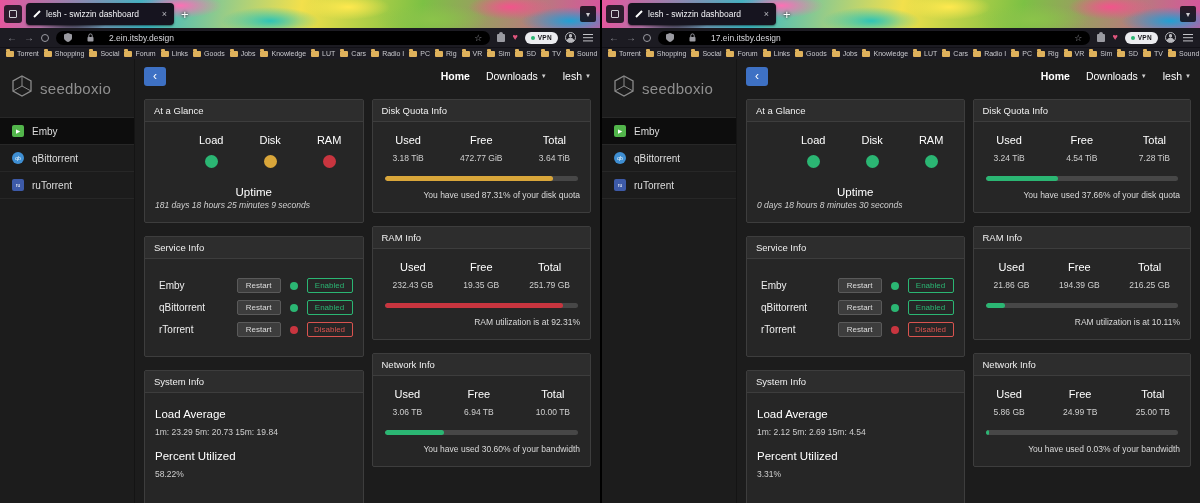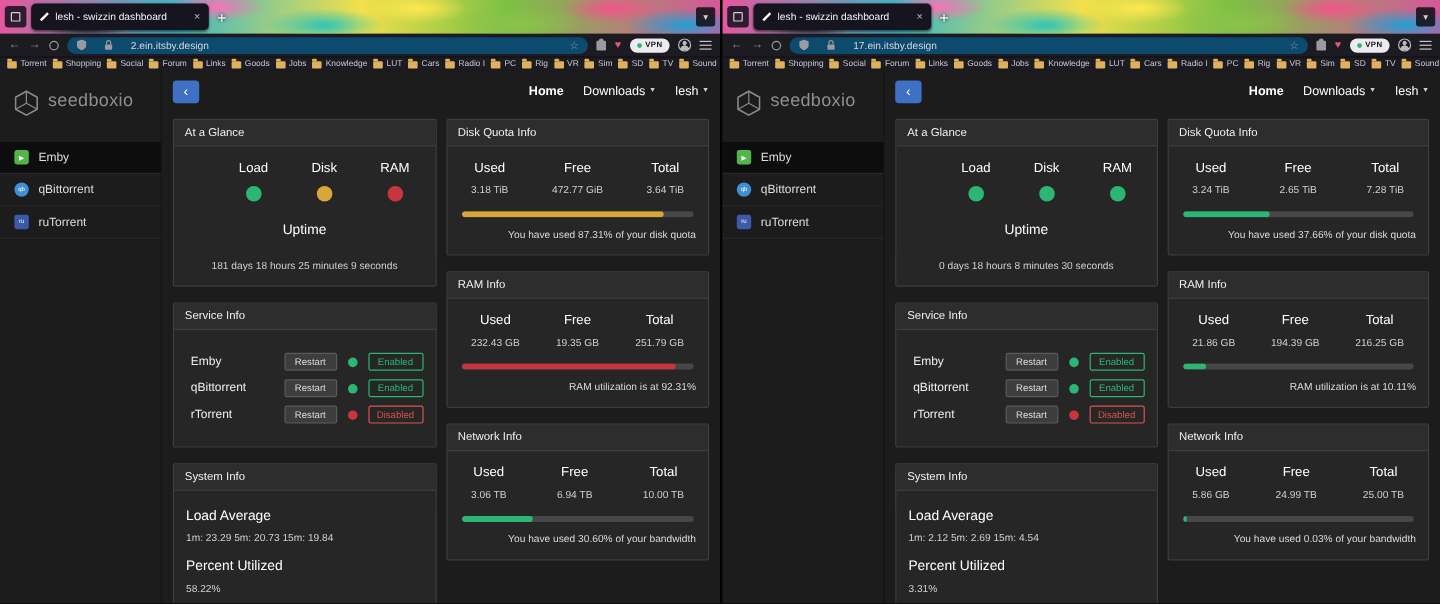--- a/index.html
+++ b/index.html
@@ -25,21 +25,21 @@
   .ffview span { width:8px; height:8px; border:1px solid #cfcfd4; border-radius:1px; }
   .tab { height:22px; width:148px; background:#16141f; border-radius:4px; display:flex; align-items:center; gap:5px; padding:0 7px; box-shadow:0 1px 2px rgba(0,0,0,.5); }
   .tab-title { font-size:8.5px; color:#f3f3f6; white-space:nowrap; overflow:hidden; flex:1; }
   .tab-close { font-size:9px; color:#b9b9bf; line-height:1; }
   .newtab { color:#fff; font-size:13px; text-shadow:0 0 3px #000; padding:0 3px; }
   .alltabs { margin-left:auto; width:16px; height:16px; border-radius:2px; background:rgba(14,13,20,.85); color:#cfcfd4; font-size:8px; display:flex; align-items:center; justify-content:center; }
 
   .toolbar { height:19px; background:#1c1b22; display:flex; align-items:center; padding:0 7px; gap:7px; }
   .ticon { color:#8f8f96; font-size:10px; line-height:1; }
   .refresh { width:8px; height:8px; border:1.2px solid #9a9aa1; border-radius:50%; }
-  .urlbar { flex:1; height:14px; background:#0c4a6e; border-radius:7px; display:flex; align-items:center; padding:0 8px; gap:15px; min-width:0; }
+  .urlbar { flex:1; height:14px; background:#000000; border-radius:7px; display:flex; align-items:center; padding:0 8px; gap:15px; min-width:0; }
   .url-text { font-size:8.5px; color:#d7d7dc; flex:1; white-space:nowrap; overflow:hidden; }
   .star { color:#9a9aa1; font-size:9px; }
   .puzzle { width:8px; height:8px; background:#9a9aa1; border-radius:1px; position:relative; }
   .puzzle::before { content:""; position:absolute; top:-2px; left:2px; width:4px; height:4px; border-radius:50%; background:#9a9aa1; }
   .heart { color:#e0557e; font-size:9px; line-height:1; }
   .vpn-pill { height:12px; border-radius:7px; background:#ececf0; display:flex; align-items:center; gap:3px; padding:0 6px; }
   .vpn-dot { width:4px; height:4px; border-radius:50%; background:#2bb673; }
   .vpn-label { font-size:6.5px; font-weight:bold; color:#15141a; letter-spacing:.3px; }
   .avatar { width:11px; height:11px; border-radius:50%; border:1px solid #b9b9be;
     background: radial-gradient(circle at 50% 32%, #b9b9be 1.5px, transparent 2px),
@@ -48,21 +48,21 @@
 
   .bookmarksbar { height:12px; background:#1c1b22; border-top:1px solid #121117; display:flex; align-items:center; padding:0 6px; gap:5px; overflow:hidden; }
   .bm { display:flex; align-items:center; gap:3px; white-space:nowrap; }
   .folder { width:8px; height:6px; background:#deb15c; border-radius:1px; position:relative; flex:0 0 auto; }
   .folder::before { content:""; position:absolute; top:-2px; left:0; width:4px; height:2px; background:#deb15c; border-radius:1px 1px 0 0; }
   .bm-label { font-size:7px; color:#c9c9ce; }
 
   
   .page { flex:1; display:flex; background:#1c1c1c; overflow:hidden; }
   .sidebar { width:135px; flex:0 0 auto; border-right:1px solid #141414; }
-  .brand { display:flex; align-items:flex-start; gap:8px; padding:16px 12px 20px; }
+  .brand { display:flex; align-items:flex-end; gap:8px; padding:16px 12px 20px; }
   .brand-name { font-size:15px; color:#8f8f8f; letter-spacing:.3px; }
   .side-item { display:flex; align-items:center; gap:8px; padding:7px 12px; color:#dddddd; font-size:10px; border-top:1px solid #272727; }
   .side-item:last-child { border-bottom:1px solid #272727; }
   .side-item[data-active="true"] { background:#0d0d0d; }
   .app-icon { width:12px; height:12px; border-radius:2px; display:flex; align-items:center; justify-content:center; font-size:5px; color:#fff; flex:0 0 auto; }
   .icon-emby { background:#52b54b; font-size:5.5px; }
   .icon-qbit { background:#3f8fd3; border-radius:50%; }
   .icon-rut  { background:#3d5aa8; }
 
   .main { flex:1; padding:6px 9px 10px; min-width:0; }
@@ -81,21 +81,21 @@
 
   .metrics { display:flex; justify-content:space-between; padding:0 8px; }
   .metric { display:flex; flex-direction:column; align-items:center; gap:9px;margin-left:36px; }
   .metric-label { font-size:11px; color:#fff; font-weight:500; }
   .dot { width:13px; height:13px; border-radius:50%; }
   .dot[data-color="green"], .svc-dot[data-color="green"], .fill[data-color="green"] { background:#2bb673; }
   .dot[data-color="orange"], .fill[data-color="orange"] { background:#d9a63a; }
   .dot[data-color="red"], .svc-dot[data-color="red"], .fill[data-color="red"] { background:#c8353f; }
   .metric-value { font-size:14px; color:#dcdcdc; margin-top:2px; }
   .uptime-label { text-align:center; font-size:11.5px; color:#fff; margin-top:13px; font-weight:500; }
-  .uptime-value { text-align:center; font-size:8.5px; color:#cfcfcf; margin-top:18px; white-space:nowrap; }
+  .uptime-value { font-size:8.5px; color:#cfcfcf; margin-top:2px; white-space:nowrap;font-style:italic; }
 
   .stats { display:flex; justify-content:space-between; padding:0 10px; }
   .stat { display:flex; flex-direction:column; align-items:center; gap:7px; }
   .stat-label { font-size:11px; color:#fff; font-weight:500; }
   .stat-value { font-size:8.5px; color:#cfcfcf; white-space:nowrap; }
   .bar { height:5px; background:#474747; border-radius:3px; margin:13px 2px 9px; overflow:hidden; }
   .fill { height:100%; border-radius:3px; min-width:3px; }
   .caption { text-align:right; font-size:8.5px; color:#dadada; }
 
   .svc-row { display:flex; align-items:center; gap:9px; margin:7px 0; }
@@ -634,21 +634,21 @@
             <div class="card">
               <div class="card-header">Disk Quota Info</div>
               <div class="card-body">
                 <div class="stats">
                   <div class="stat">
                       <span class="stat-label">Used</span>
                       <span class="stat-value">3.24 TiB</span>
                     </div>
                   <div class="stat">
                       <span class="stat-label">Free</span>
-                      <span class="stat-value">2.65 TiB</span>
+                      <span class="stat-value">4.54 TiB</span>
                     </div>
                   <div class="stat">
                       <span class="stat-label">Total</span>
                       <span class="stat-value">7.28 TiB</span>
                     </div>
                 </div>
                 <div class="bar">
                     <div class="fill" data-color="green" style="width: 37.66%;"></div>
                   </div>
                 <div class="caption">You have used 37.66% of your disk quota</div>

